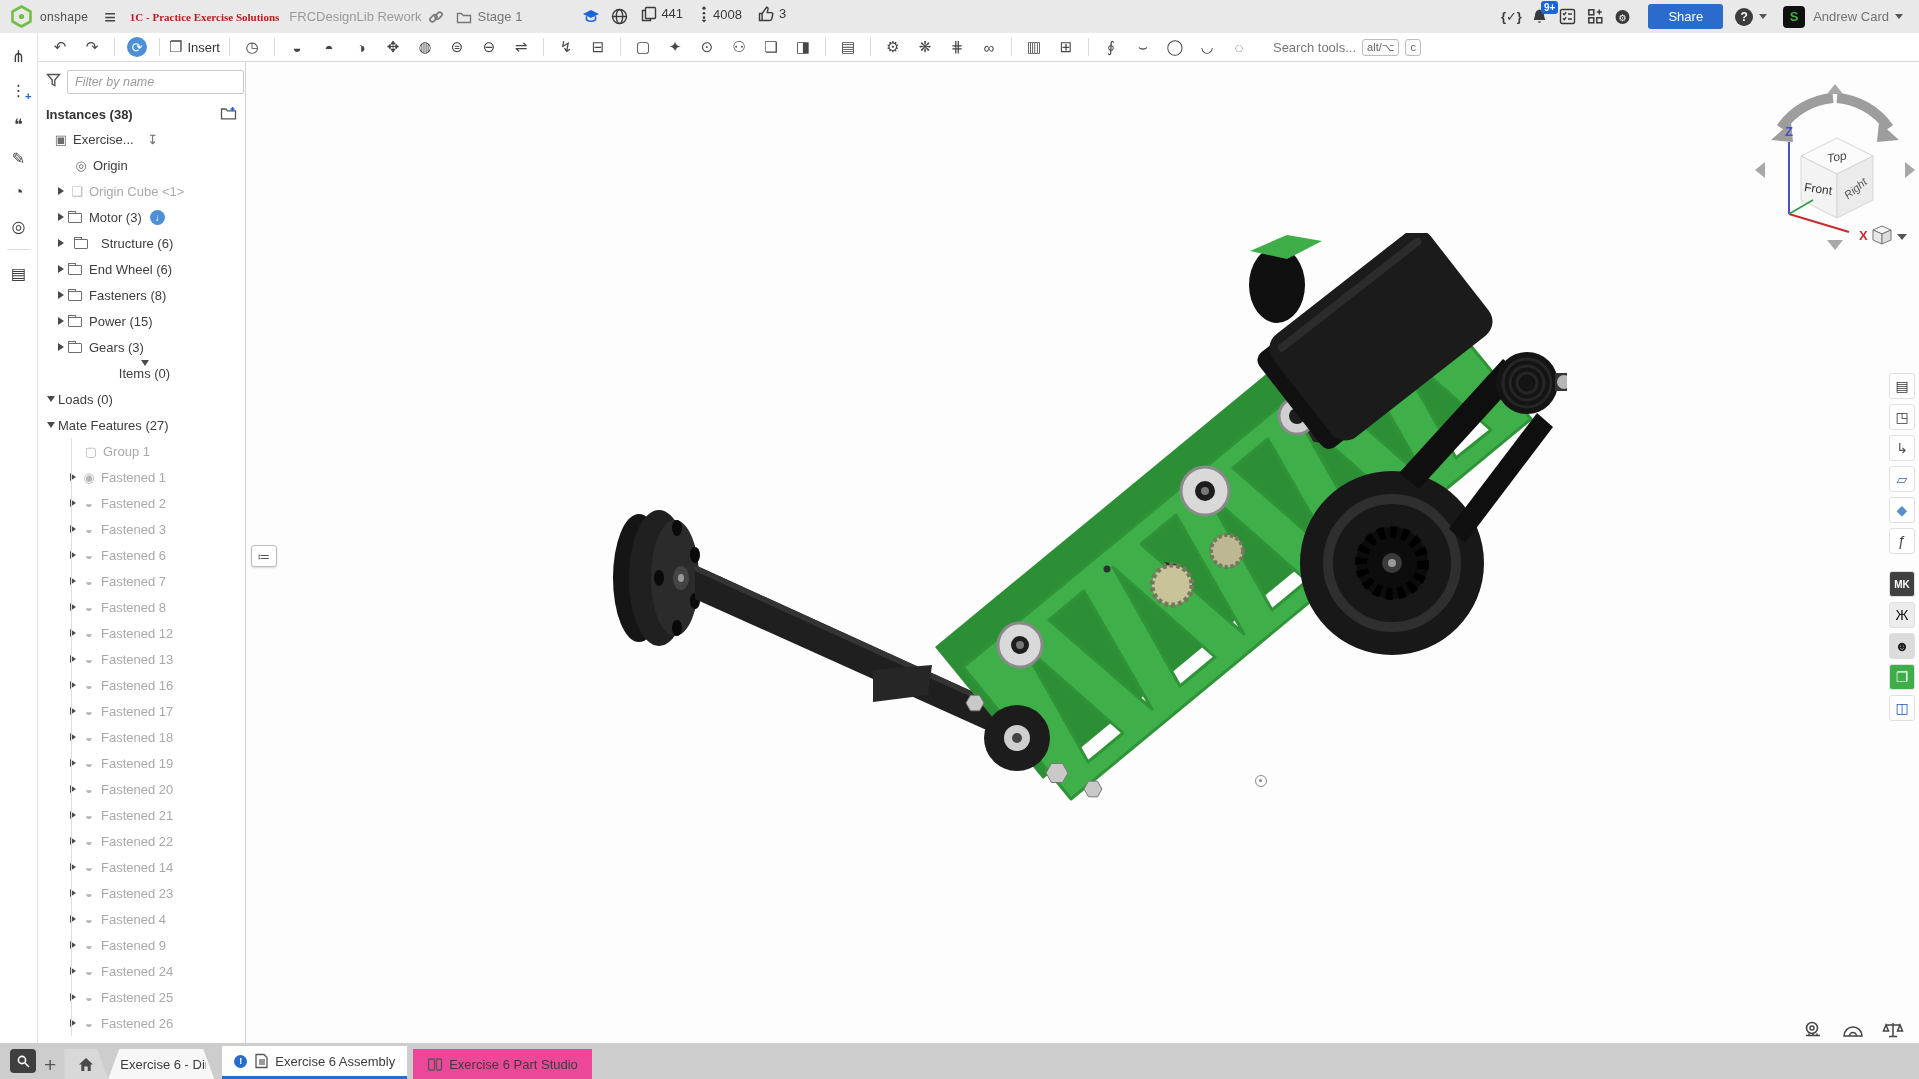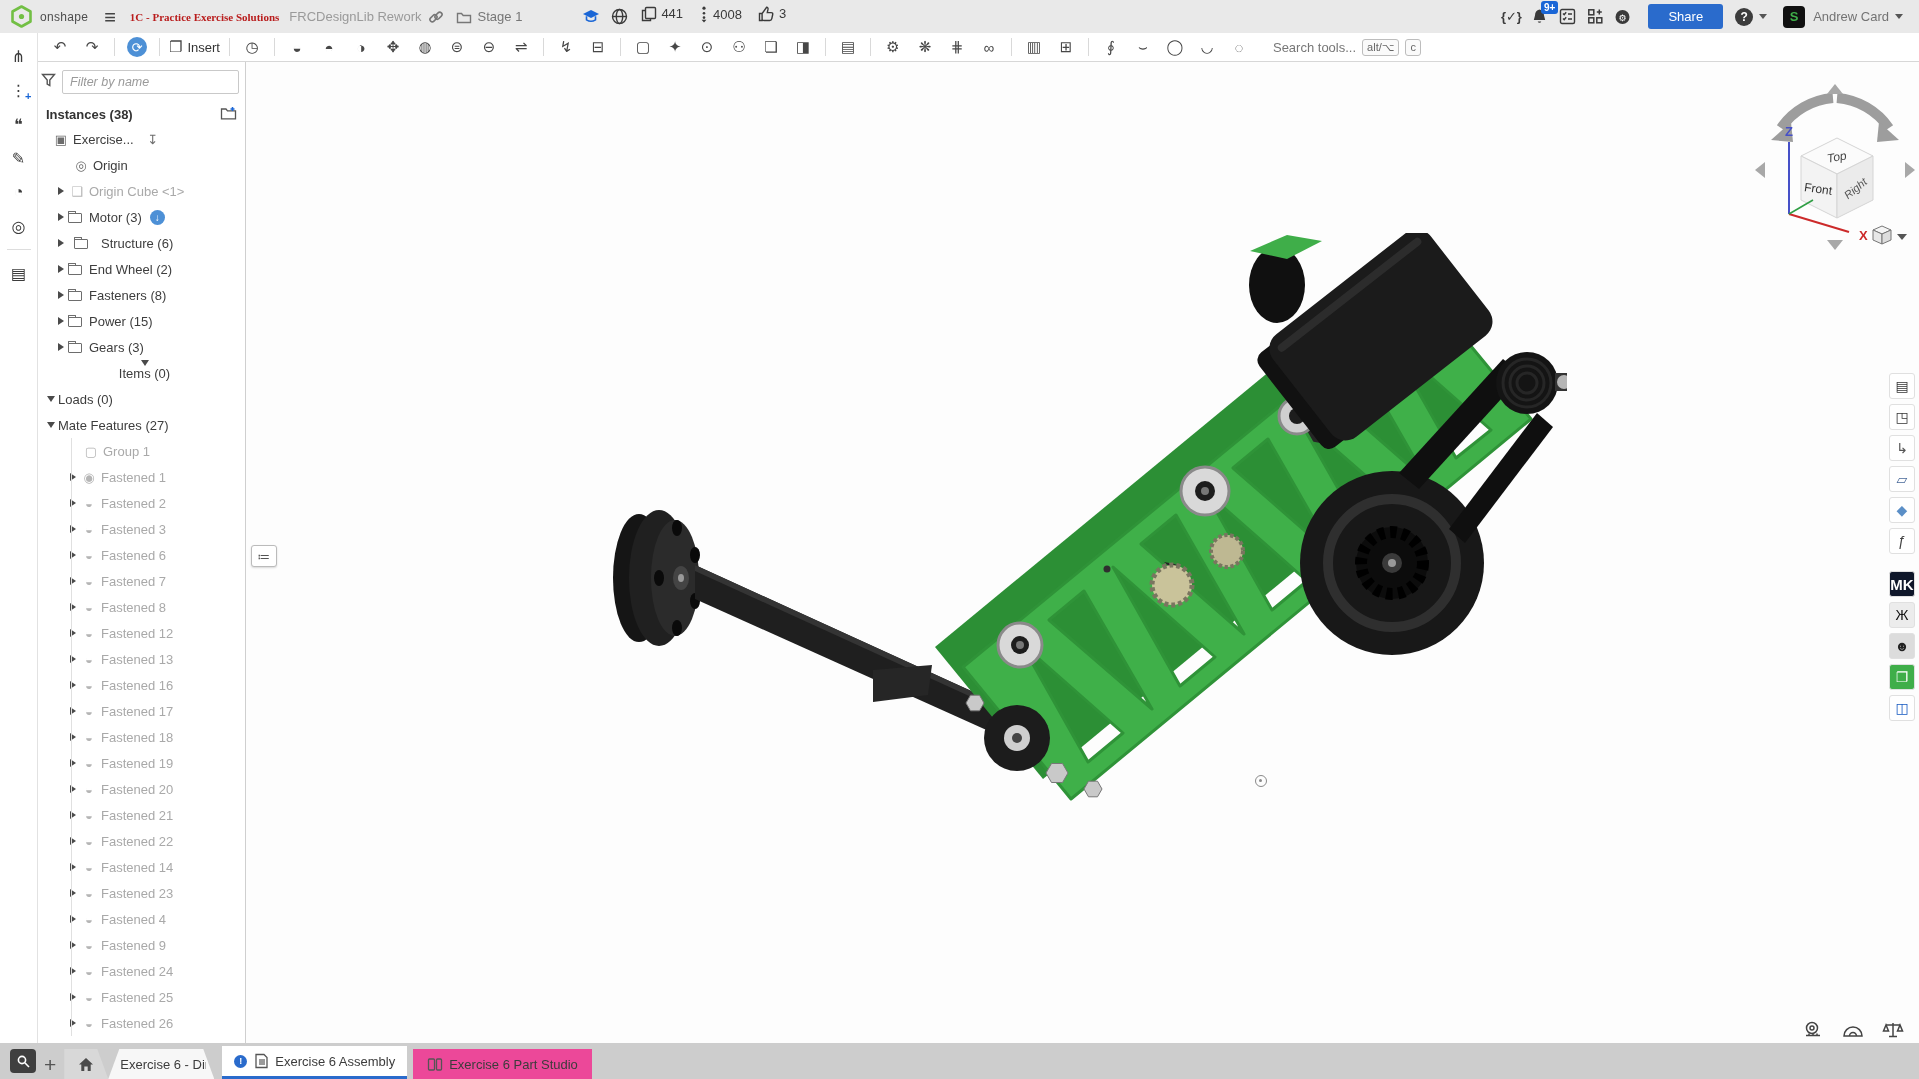--- a/index.html
+++ b/index.html
@@ -51,21 +51,21 @@
   .left-rail{position:absolute;left:0;top:33px;width:38px;height:1010px;background:#fff;
     border-right:1px solid #e2e2e2;display:flex;flex-direction:column;align-items:center;padding-top:8px;}
   .rail-btn{width:30px;height:30px;display:flex;align-items:center;justify-content:center;
     color:#3c3c3c;font-size:16px;cursor:pointer;margin-bottom:4px;position:relative;}
   .rail-btn .plus{position:absolute;right:2px;bottom:3px;color:#1a66d6;font-size:11px;font-weight:bold;}
   .rail-sep{width:24px;height:1px;background:#ddd;margin:4px 0 8px;}
 
   
   .left-panel{position:absolute;left:38px;top:62px;width:208px;height:981px;background:#fff;
     border-right:1px solid #cfcfcf;overflow:hidden;}
-  .filter-row{display:flex;align-items:center;height:40px;padding:0 6px 0 8px;gap:6px;justify-content:flex-end;}
+  .filter-row{display:flex;align-items:center;height:40px;padding:0 6px 0 8px;gap:6px;}
   .filter-input{flex:1;height:24px;border:1px solid #c9c9c9;border-radius:2px;font-size:12.5px;
     padding:0 7px;font-family:inherit;color:#333;}
   .filter-input::placeholder{color:#9a9a9a;font-style:italic;}
   .instances-row{display:flex;align-items:center;height:24px;padding:0 8px;font-size:13px;
     font-weight:bold;color:#333;}
   .instances-row .spacer{flex:1;}
   .tree{position:relative;}
   .tree-row{display:flex;align-items:center;height:26px;font-size:13px;color:#3d3d3d;
     white-space:nowrap;cursor:pointer;}
   .tree-row.gray{color:#a9a9a9;}
@@ -419,21 +419,21 @@
           <span class="chev-r"></span>
         </span>
         <span class="ico-folder"></span>
         <span>Structure (6)</span>
       </div>
       <div class="tree-row" style="padding-left: 16px;">
         <span class="chev">
           <span class="chev-r"></span>
         </span>
         <span class="ico-folder"></span>
-        <span>End Wheel (2)</span>
+        <span>End Wheel (6)</span>
       </div>
       <div class="tree-row" style="padding-left: 16px;">
         <span class="chev">
           <span class="chev-r"></span>
         </span>
         <span class="ico-folder"></span>
         <span>Fasteners (8)</span>
       </div>
       <div class="tree-row" style="padding-left: 16px;">
         <span class="chev">
@@ -754,21 +754,21 @@
   </svg>
 
   <div class="right-rail">
       <div class="rr-tile" style="background: rgb(255, 255, 255); color: rgb(51, 51, 51);">▤</div>
       <div class="rr-tile" style="background: rgb(255, 255, 255); color: rgb(51, 51, 51);">◳</div>
       <div class="rr-tile" style="background: rgb(255, 255, 255); color: rgb(85, 85, 85);">↳</div>
       <div class="rr-tile" style="background: rgb(255, 255, 255); color: rgb(74, 106, 154);">▱</div>
       <div class="rr-tile" style="background: rgb(255, 255, 255); color: rgb(91, 143, 199);">◆</div>
       <div class="rr-tile" style="background: rgb(255, 255, 255); color: rgb(68, 68, 68);">ƒ</div>
       <div class="rr-gap"></div>
-      <div class="rr-tile" style="background: #0f172a; color: rgb(255, 255, 255); font-size: 15px; font-weight: bold;">MK</div>
+      <div class="rr-tile" style="background: #404040; color: rgb(255, 255, 255); font-size: 10px; font-weight: bold;">MK</div>
       <div class="rr-tile" style="background: rgb(236, 236, 236); color: rgb(17, 17, 17);">Ж</div>
       <div class="rr-tile" style="background: rgb(220, 220, 220); color: rgb(34, 34, 34);">☻</div>
       <div class="rr-tile" style="background: rgb(63, 174, 73); color: rgb(255, 255, 255);">❐</div>
       <div class="rr-tile" style="background: rgb(255, 255, 255); color: rgb(21, 88, 192);">◫</div>
     </div>
 
   <div class="measure-tools">
     <span class="mt-btn">
       <svg width="22" height="20" viewBox="0 0 22 20" fill="none" stroke="#444" stroke-width="1.5">
         <circle cx="10" cy="8" r="5.5"></circle>

